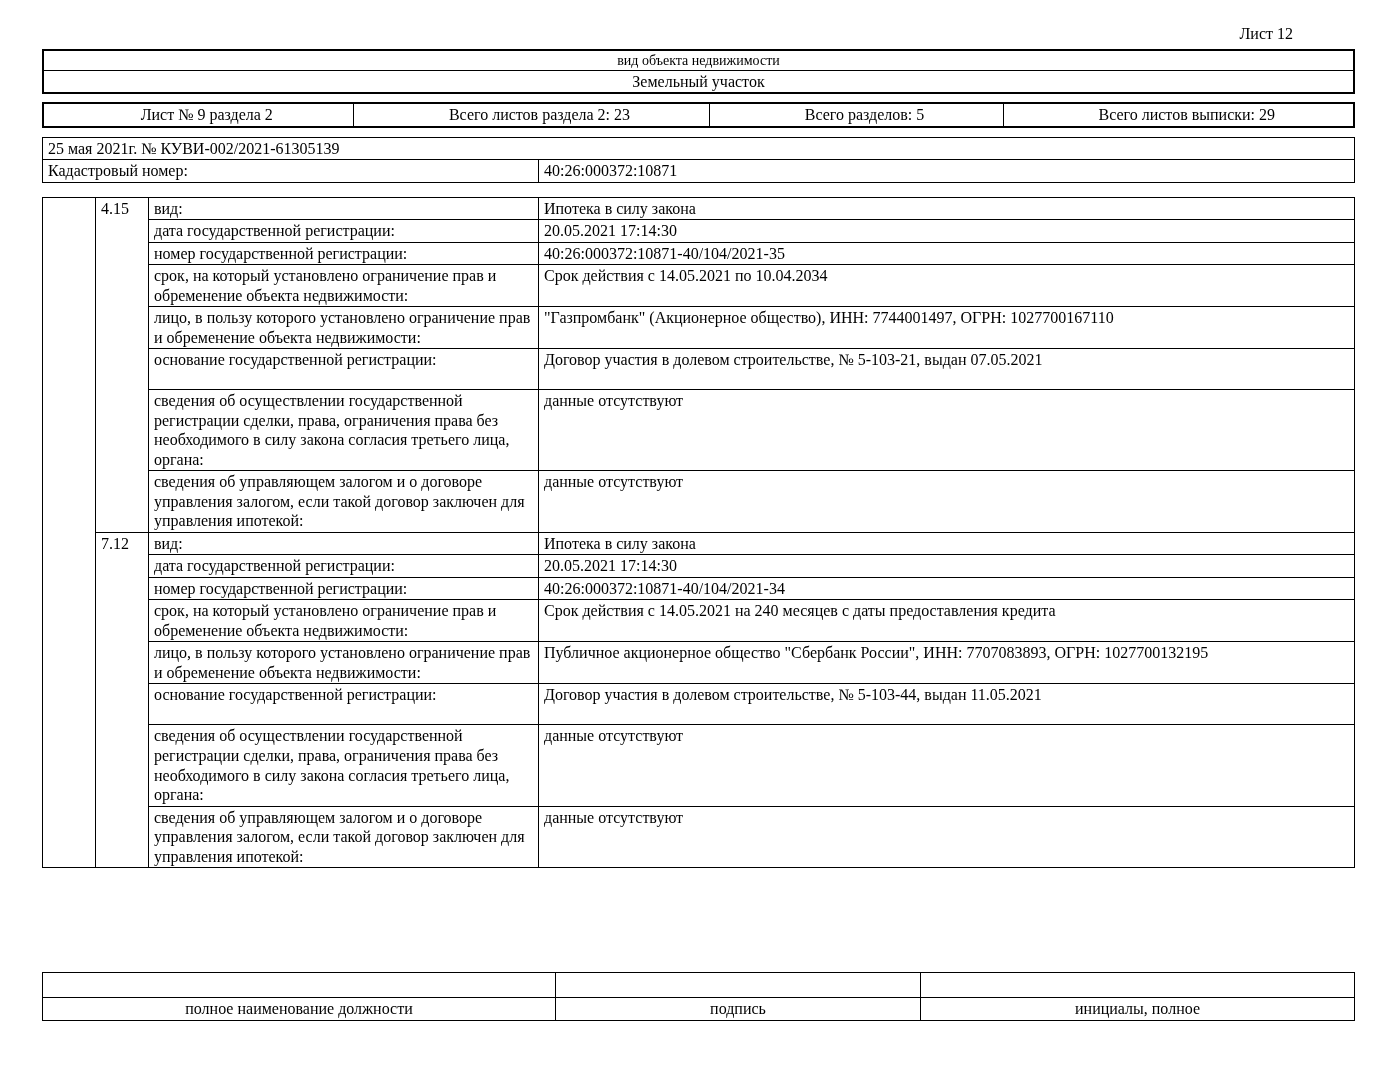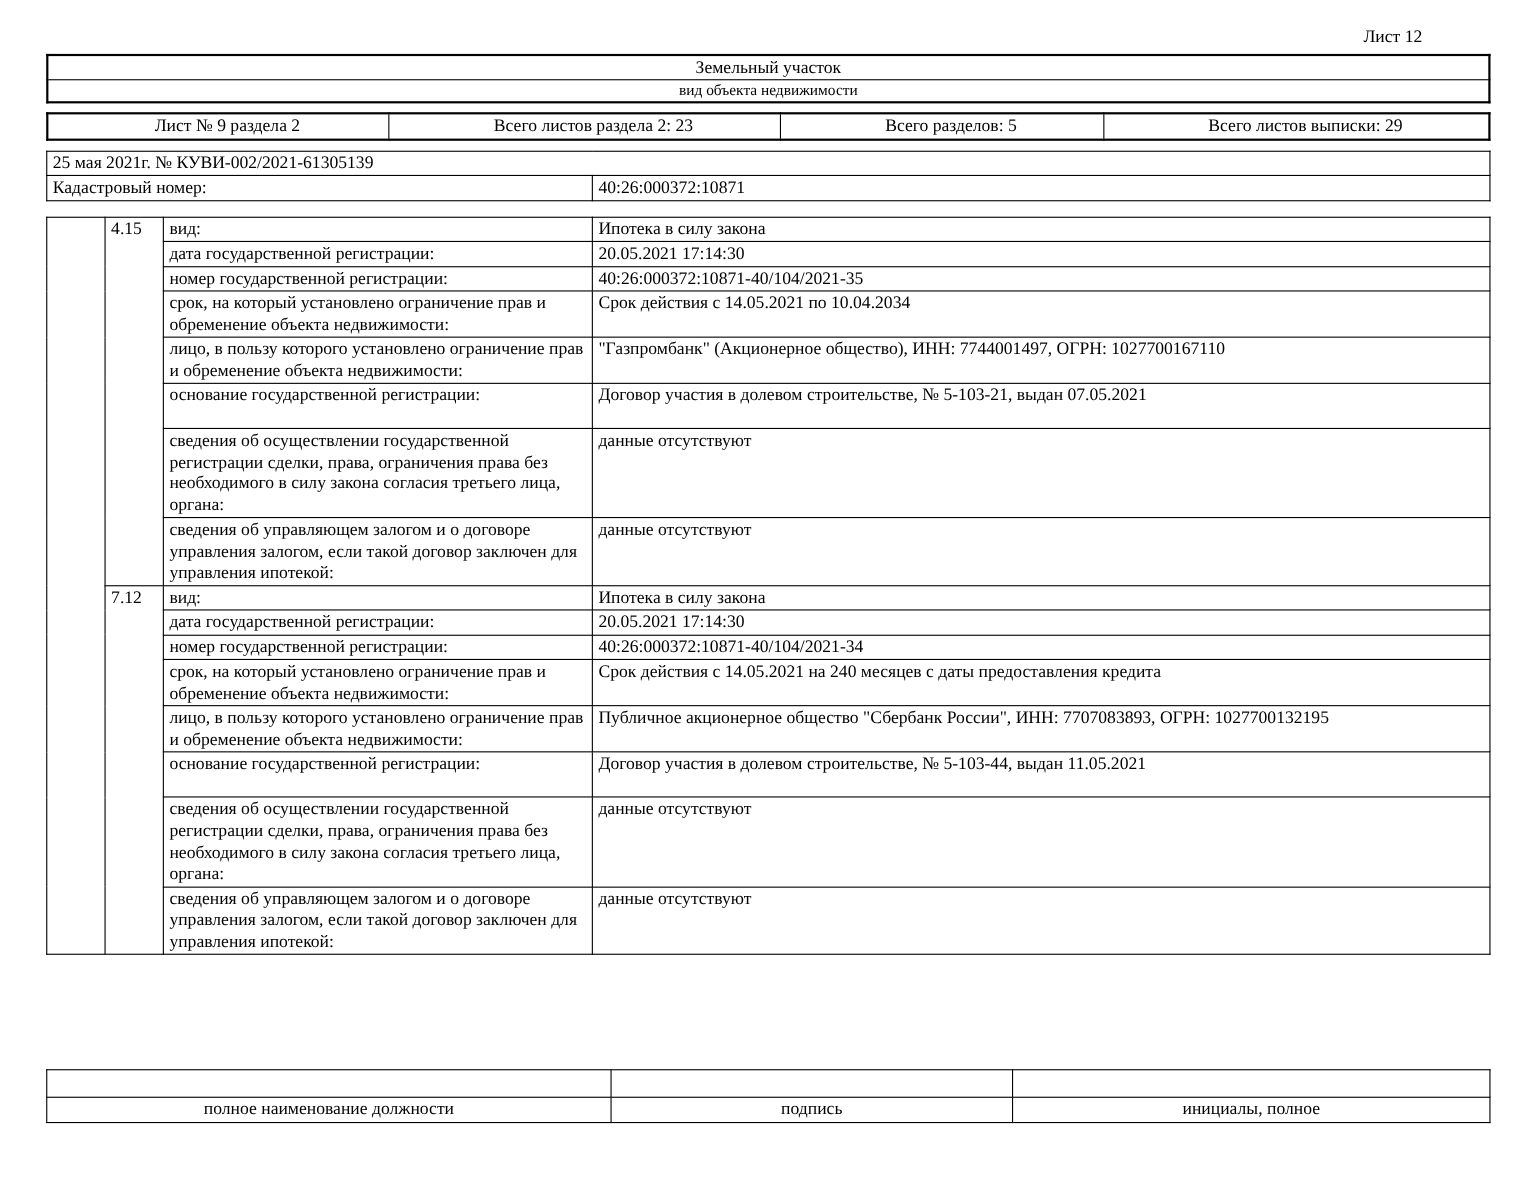--- a/index.html
+++ b/index.html
@@ -53,24 +53,24 @@
 </head>
 <body>
 
 <div class="page">
 
   <div class="sheet-num">Лист 12</div>
 
   <table class="tbl-object">
     <tbody>
       <tr>
+        <td class="caption-cell">вид объекта недвижимости</td>
+      </tr>
+      <tr>
         <td>Земельный участок</td>
-      </tr>
-      <tr>
-        <td class="caption-cell">вид объекта недвижимости</td>
       </tr>
     </tbody>
   </table>
 
   <table class="tbl-sheetinfo">
     <colgroup>
         <col style="width:310px">
         <col style="width:356px">
         <col style="width:294px">
         <col>

